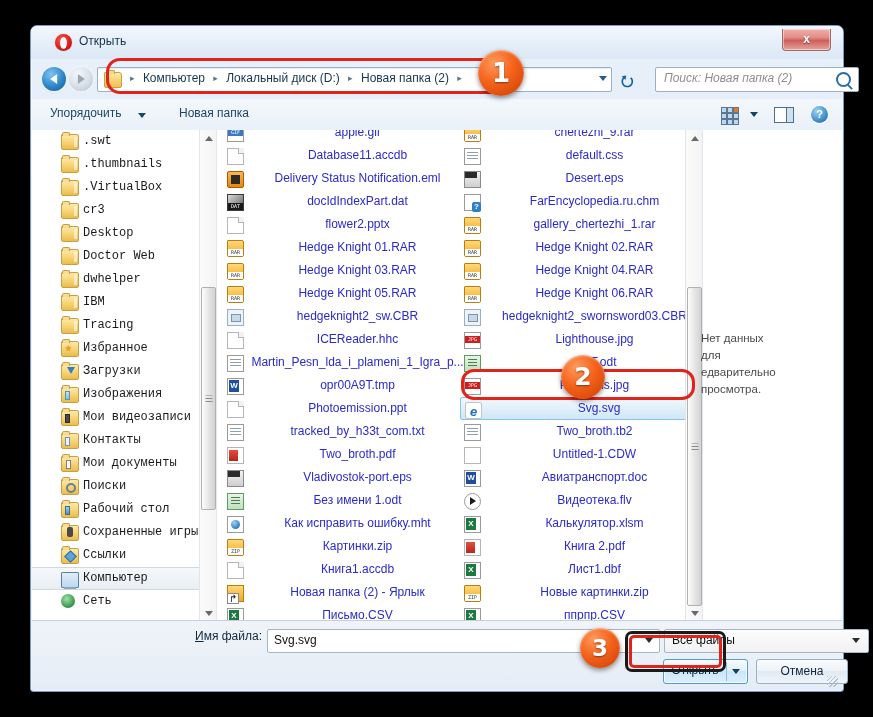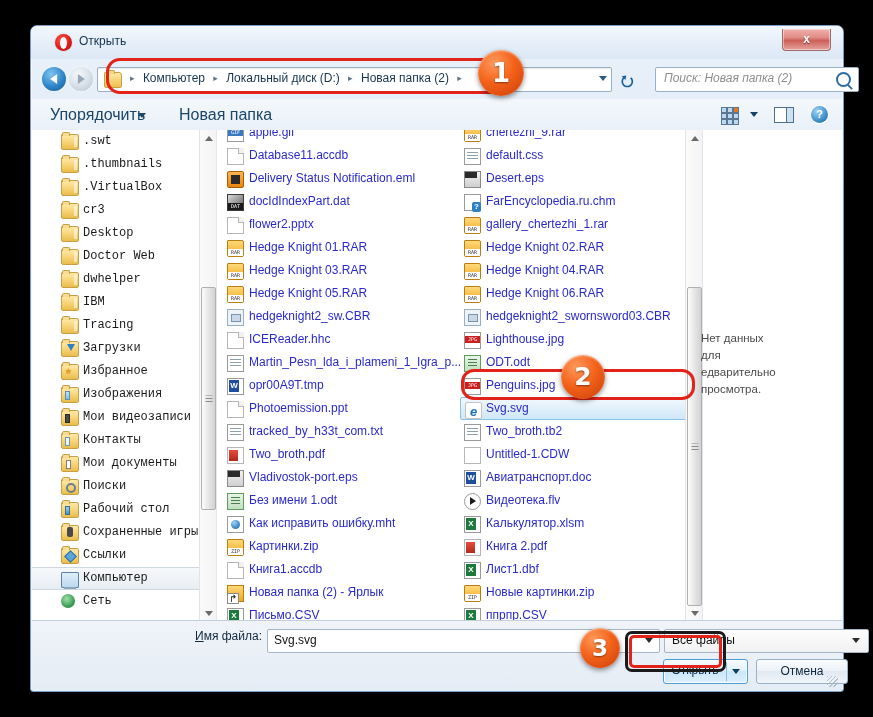--- a/index.html
+++ b/index.html
@@ -107,21 +107,21 @@
   }
   .search-icon::after{content:"";position:absolute;right:-4px;bottom:-3px;width:6px;height:2px;
     background:#2b6ca3;transform:rotate(45deg);}
 
   
   .cmdbar {
     position:absolute; left:1px; top:73px; right:1px; height:31px;
     background: linear-gradient(180deg,#f4f8fc 0%, #e9f0f8 100%);
     border-bottom:1px solid #b9c9da;
   }
-  .cmd-item { position:absolute; top:7px; font-size:16px; color:#1a4668; }
+  .cmd-item { position:absolute; top:7px; font-size:12px; color:#1a4668; }
   .cmd-organize { left:18px; }
   .cmd-caret { position:absolute; left:106px; top:14px; width:0;height:0;
     border-left:4px solid transparent;border-right:4px solid transparent;border-top:5px solid #1a4668;}
   .cmd-newfolder { left:147px; }
   .views-icon { position:absolute; right:105px; top:8px; width:16px; height:16px; }
   .views-icon i {
     position:absolute; width:4px; height:4px; display:block;
     border:1px solid #5a7690;
   }
   .views-caret { position:absolute; right:84px; top:13px; width:0;height:0;
@@ -194,21 +194,21 @@
     border-radius:50%; width:14px; height:14px;
   }
   .tree-item.clip { overflow:hidden; }
 
   
   .listpane {
     position:absolute; left:184px; top:0; right:139px; bottom:0;
     background:#fff; overflow:hidden;
     border-left:1px solid #e2e8ee;
   }
-  .filecol { position:absolute; top:-9px; width:50%; }
+  .filecol { position:absolute; top:-9px; width:50%;text-align:center; }
   .filecol.left { left:6px; }
   .filecol.right { left:50%; }
   .file-row {
     position:relative; height:23px; line-height:23px; padding-left:26px;
     font-size:12px; color:#2a2ac8; white-space:nowrap; overflow:hidden;
   }
   .file-row.sel {
     background: linear-gradient(180deg,#f2f8fd 0%, #cfe7f8 100%);
     border:1px solid #8cc2e6; border-radius:2px; height:21px; line-height:21px;
     width:226px; padding-left:25px;
@@ -436,22 +436,22 @@
         <div class="navpane-scroll" id="nav-list">
             <div class="tree-item clip"><span class="ico folder"></span><span>.swt</span></div>
             <div class="tree-item clip"><span class="ico folder"></span><span>.thumbnails</span></div>
             <div class="tree-item clip"><span class="ico folder"></span><span>.VirtualBox</span></div>
             <div class="tree-item clip"><span class="ico folder"></span><span>cr3</span></div>
             <div class="tree-item clip"><span class="ico folder"></span><span>Desktop</span></div>
             <div class="tree-item clip"><span class="ico folder"></span><span>Doctor Web</span></div>
             <div class="tree-item clip"><span class="ico folder"></span><span>dwhelper</span></div>
             <div class="tree-item clip"><span class="ico folder"></span><span>IBM</span></div>
             <div class="tree-item clip"><span class="ico folder"></span><span>Tracing</span></div>
+            <div class="tree-item clip"><span class="ico folder star"></span><span>Избранное</span></div>
             <div class="tree-item clip"><span class="ico folder dl"></span><span>Загрузки</span></div>
-            <div class="tree-item clip"><span class="ico folder star"></span><span>Избранное</span></div>
             <div class="tree-item clip"><span class="ico folder pic"></span><span>Изображения</span></div>
             <div class="tree-item clip"><span class="ico folder video"></span><span>Мои видеозаписи</span></div>
             <div class="tree-item clip"><span class="ico folder contact"></span><span>Контакты</span></div>
             <div class="tree-item clip"><span class="ico folder doc"></span><span>Мои документы</span></div>
             <div class="tree-item clip"><span class="ico folder searchf"></span><span>Поиски</span></div>
             <div class="tree-item clip"><span class="ico folder desk"></span><span>Рабочий стол</span></div>
             <div class="tree-item clip"><span class="ico folder games"></span><span>Сохраненные игры</span></div>
             <div class="tree-item clip"><span class="ico folder links"></span><span>Ссылки</span></div>
             <div class="tree-item clip sel"><span class="ico computer"></span><span>Компьютер</span></div>
             <div class="tree-item clip"><span class="ico network"></span><span>Сеть</span></div>

